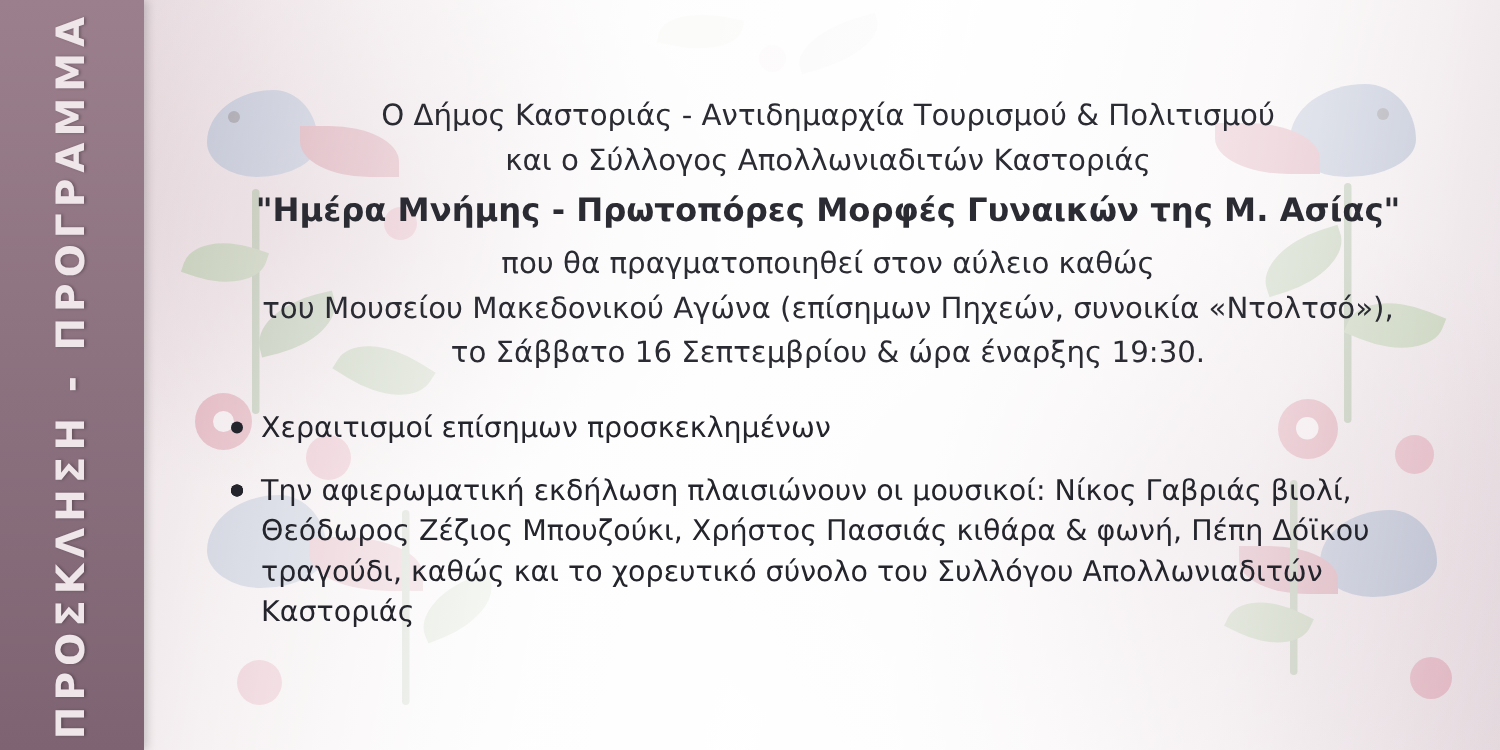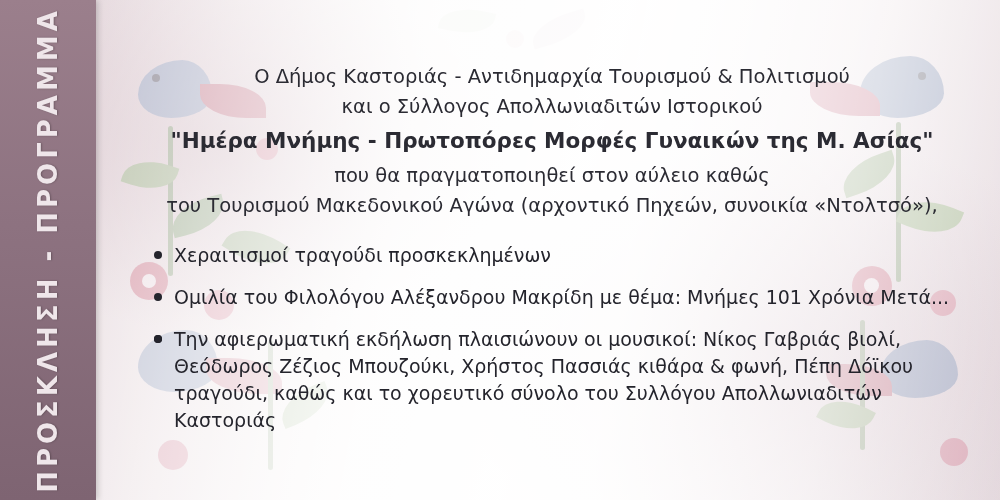--- a/index.html
+++ b/index.html
@@ -207,34 +207,34 @@
   </div>
 
   <div class="side-band">
     <div class="side-band-text">ΠΡΟΣΚΛΗΣΗ - ΠΡΟΓΡΑΜΜΑ</div>
   </div>
 
   <div class="content">
 
     <div class="intro">
       <span class="line">Ο Δήμος Καστοριάς - Αντιδημαρχία Τουρισμού &amp; Πολιτισμού</span>
-      <span class="line">και ο Σύλλογος Απολλωνιαδιτών Ιστορικού</span>
+      <span class="line">και ο Σύλλογος Απολλωνιαδιτών Καστοριάς</span>
       <span class="line title-line">"Ημέρα Μνήμης - Πρωτοπόρες Μορφές Γυναικών της Μ. Ασίας"</span>
       <span class="line">που θα πραγματοποιηθεί στον αύλειο καθώς</span>
-      <span class="line">του Τουρισμού Μακεδονικού Αγώνα (αρχοντικό Πηχεών, συνοικία «Ντολτσό»),</span>
+      <span class="line">του Μουσείου Μακεδονικού Αγώνα (επίσημων Πηχεών, συνοικία «Ντολτσό»),</span>
+      <span class="line">το Σάββατο 16 Σεπτεμβρίου &amp; ώρα έναρξης 19:30.</span>
     </div>
 
     <div class="bullets">
       <div class="bullet">
         <span class="marker"></span>
-        <span>Χεραιτισμοί τραγούδι προσκεκλημένων</span>
-      </div>
-      <div class="bullet">
-        <span class="marker"></span>
-        <span>Ομιλία του Φιλολόγου Αλέξανδρου Μακρίδη με θέμα: Μνήμες 101 Χρόνια Μετά...</span>
+        <span>Χεραιτισμοί επίσημων προσκεκλημένων</span>
+      </div>
+      <div class="bullet">
+        <span class="marker"></span>
       </div>
       <div class="bullet">
         <span class="marker"></span>
       </div>
       <div class="bullet">
         <span class="marker"></span>
         <span>Την αφιερωματική εκδήλωση πλαισιώνουν οι μουσικοί: Νίκος Γαβριάς βιολί, Θεόδωρος Ζέζιος Μπουζούκι, Χρήστος Πασσιάς κιθάρα &amp; φωνή, Πέπη Δόϊκου τραγούδι, καθώς και το χορευτικό σύνολο του Συλλόγου Απολλωνιαδιτών Καστοριάς</span>
       </div>
     </div>
 

